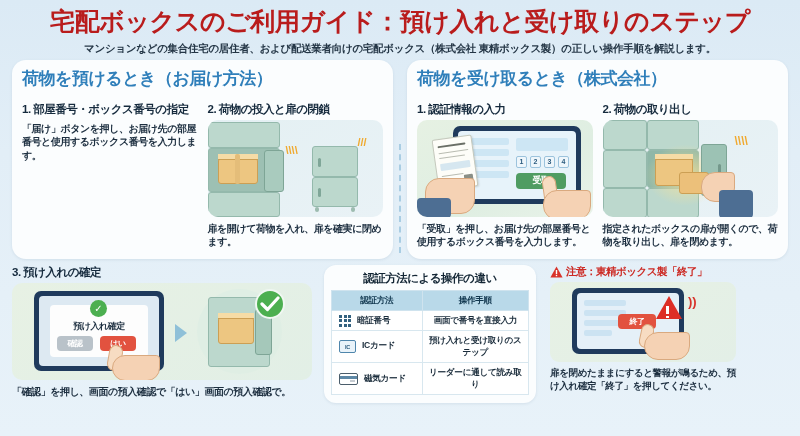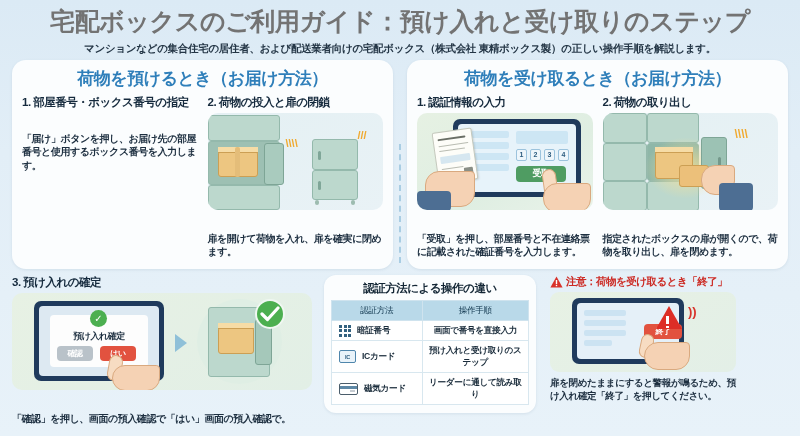--- a/index.html
+++ b/index.html
@@ -7,83 +7,83 @@
   body {
     font-family:"Liberation Sans","DejaVu Sans",sans-serif;
     background:linear-gradient(180deg,#dbeaf5 0%,#e2eef7 35%,#e8f2f9 100%);
     color:#1c2b3a;
     position:relative;
   }
   
   .header { text-align:center; padding:8px 0 4px; }
   .title {
     font-size:25px; font-weight:bold; letter-spacing:-0.4px;
-    color:#737373; line-height:1.1; white-space:nowrap;
+    color:#b91c1c; line-height:1.1; white-space:nowrap;
   }
   .subtitle {
     margin-top:6px; font-size:10.5px; font-weight:bold;
     color:#243646; letter-spacing:-0.3px; white-space:nowrap;
   }
   
   .columns { display:flex; padding:0 12px; gap:0; position:relative; }
   .col { width:386px; position:relative; }
   .divider {
     position:absolute; left:399px; top:84px; bottom:6px; width:0;
     border-left:2px dashed #a9cde3;
   }
   .panel {
     background:#fbfdfe; border-radius:14px; padding:7px 10px 10px;
     box-shadow:0 1px 3px rgba(40,80,110,.10);
   }
   .panel-head {
-    text-align:center; font-size:17px; font-weight:bold;
-    color:#2f7fba; letter-spacing:-0.5px; margin-bottom:5px; white-space:nowrap;
+    font-size:17px; font-weight:bold;
+    color:#2f7fba; letter-spacing:-0.5px; margin-bottom:12px; white-space:nowrap;
   }
   .steps { display:flex; gap:10px; }
   .step { flex:1; min-width:0; }
   .step-title {
     font-size:11.5px; font-weight:bold; color:#152a3d;
     letter-spacing:-0.5px; margin-bottom:3px; white-space:nowrap;
   }
   .art {
     height:97px; border-radius:10px; overflow:hidden; position:relative;
   }
   .art.green { background:linear-gradient(150deg,#e6f1e3,#dfeee2 60%,#e9f3ea); }
   .art.blue  { background:linear-gradient(150deg,#e4f0f3,#e9f2f6); }
   .step-cap {
-    margin-top:22px; font-size:10px; line-height:1.38; font-weight:bold;
+    margin-top:5px; font-size:10px; line-height:1.38; font-weight:bold;
     color:#1d2f40; letter-spacing:-0.45px;
   }
   
   .row2 { display:flex; padding:6px 12px 0; gap:0; position:relative; }
   .r2-left  { width:300px; }
   .r2-mid   { width:212px; margin-left:12px; }
   .r2-right { width:186px; margin-left:14px; }
   .wide-art { height:97px; border-radius:10px; background:linear-gradient(150deg,#e7f1e4,#e2efe6); position:relative; overflow:hidden; }
 
   
   .tcard {
     background:#fbfdfe; border-radius:12px; padding:6px 7px 8px;
     box-shadow:0 1px 3px rgba(40,80,110,.10);
   }
   .tcard-title {
     text-align:center; font-size:11.5px; font-weight:bold; color:#132635;
     letter-spacing:-0.5px; margin-bottom:4px;
   }
   table { width:100%; border-collapse:collapse; font-size:8.6px; }
   thead th {
-    background:#b9d9e9; color:#10364e; font-weight:normal;
+    background:#b9d9e9; color:#10364e; font-weight:bold;
     padding:3.5px 2px; border:1px solid #cfe3ee; letter-spacing:-0.3px;
   }
   tbody td {
     background:#fff; border:1px solid #d8e7ef; padding:3.5px 3px;
     color:#1a2c3b; font-weight:bold; letter-spacing:-0.3px;
   }
   td.c-method { width:46%; }
-  .mcell { display:flex; align-items:flex-end; gap:6px; padding-left:4px; }
+  .mcell { display:flex; align-items:flex-start; gap:6px; padding-left:4px; }
   td.c-proc { text-align:center; }
 
   
   .warn-title {
     font-size:10.5px; font-weight:bold; color:#cc2a24;
     letter-spacing:-0.5px; display:flex; align-items:center; gap:3px;
     margin-bottom:3px; white-space:nowrap;
   }
   .warn-art { height:80px; border-radius:9px; background:linear-gradient(150deg,#e7f1e4,#e3efe7); position:relative; overflow:hidden; }
   .warn-cap { margin-top:4px; font-size:9.6px; line-height:1.38; font-weight:bold; color:#1d2f40; letter-spacing:-0.45px; }
@@ -179,21 +179,21 @@
           </div>
           <div class="step-cap">扉を開けて荷物を入れ、扉を確実に閉めます。</div>
         </div>
 
       </div>
     </div>
   </div>
 
   <div class="col" style="margin-left:14px;">
     <div class="panel">
-      <div class="panel-head">荷物を受け取るとき（お届け方法）</div>
+      <div class="panel-head">荷物を受け取るとき（株式会社）</div>
       <div class="steps">
 
         <div class="step">
           <div class="step-title">1. 認証情報の入力</div>
           <div class="art green">
             <div class="tablet" style="left:36px;top:6px;width:128px;height:78px;"></div>
             <div class="screen" style="left:41px;top:11px;width:118px;height:68px;background:#e7f3fa;"></div>
             <div class="ln" style="left:54px;top:18px;width:38px;height:7px;background:#cde6f4;"></div>
             <div class="ln" style="left:54px;top:29px;width:38px;height:7px;background:#cde6f4;"></div>
             <div class="ln" style="left:54px;top:40px;width:38px;height:7px;background:#cde6f4;"></div>
@@ -211,21 +211,21 @@
               <div class="slip-ln" style="left:4px;top:24px;width:30px;height:7px;background:#d6e7f0;border-radius:1px;"></div>
               <div class="slip-ln" style="left:4px;top:36px;width:22px;"></div>
               <div class="slip-ln" style="left:4px;top:41px;width:18px;"></div>
               <div class="slip-ln" style="left:26px;top:38px;width:9px;height:9px;background:#8a8f86;"></div>
             </div>
             <div class="hand" style="left:8px;top:58px;width:50px;height:36px;"></div>
             <div class="sleeve" style="left:0px;top:78px;width:34px;height:20px;"></div>
             <div class="finger" style="left:126px;top:56px;width:14px;height:28px;transform:rotate(-8deg);"></div>
             <div class="hand" style="left:126px;top:70px;width:48px;height:30px;"></div>
           </div>
-          <div class="step-cap">「受取」を押し、部屋番号と不在連絡票に記載された確証番号を入力します。</div>
+          <div class="step-cap">「受取」を押し、お届け先の部屋番号と使用するボックス番号を入力します。</div>
         </div>
 
         <div class="step">
           <div class="step-title">2. 荷物の取り出し</div>
           <div class="art blue">
             <div class="locker" style="left:0px;top:0px;width:44px;height:30px;"></div>
             <div class="locker" style="left:44px;top:0px;width:52px;height:30px;"></div>
             <div class="locker" style="left:0px;top:30px;width:44px;height:38px;"></div>
             <div class="locker" style="left:44px;top:30px;width:52px;height:38px;background:#8fb7a8;"></div>
             <div class="locker" style="left:0px;top:68px;width:44px;height:30px;"></div>
@@ -330,30 +330,30 @@
     </div>
   </div>
 
   <div class="r2-right">
     <div class="warn-title">
       <svg width="13" height="12" viewBox="0 0 13 12">
         <path d="M6.5 0.6 L12.6 11.4 L0.4 11.4 Z" fill="#d8322a"></path>
         <rect x="5.8" y="4" width="1.4" height="4" fill="#fff"></rect>
         <rect x="5.8" y="8.8" width="1.4" height="1.4" fill="#fff"></rect>
       </svg>
-      <span>注意：荷物を受け取るとき「終了」</span>
+      <span>注意：東精ボックス製「終了」</span>
     </div>
     <div class="warn-art">
       <div class="tablet" style="left:22px;top:6px;width:112px;height:66px;"></div>
       <div class="screen" style="left:27px;top:11px;width:102px;height:56px;background:#e5f0f8;"></div>
       <div class="ln" style="left:34px;top:18px;width:42px;height:6px;background:#cce3f2;"></div>
       <div class="ln" style="left:34px;top:28px;width:42px;height:6px;background:#cce3f2;"></div>
       <div class="ln" style="left:34px;top:38px;width:42px;height:6px;background:#cce3f2;"></div>
       <div class="ln" style="left:34px;top:48px;width:28px;height:6px;background:#cce3f2;"></div>
-      <div class="btn-r" style="left:94px;top:32px;width:38px;height:15px;">終了</div>
+      <div class="btn-r" style="left:68px;top:32px;width:38px;height:15px;">終了</div>
       <div class="tri-warn" style="left:106px;top:14px;"></div>
       <div style="position:absolute;left:116px;top:24px;width:2.8px;height:8px;background:#fff;"></div>
       <div style="position:absolute;left:116px;top:33.5px;width:2.8px;height:2.8px;background:#fff;"></div>
       <div class="spark" style="left:138px;top:12px;font-size:13px;color:#d8322a;">))</div>
       <div class="finger" style="left:90px;top:42px;width:13px;height:24px;transform:rotate(12deg);"></div>
       <div class="hand" style="left:94px;top:50px;width:46px;height:28px;"></div>
     </div>
     <div class="warn-cap">扉を閉めたままにすると警報が鳴るため、預け入れ確定「終了」を押してください。</div>
   </div>
 

